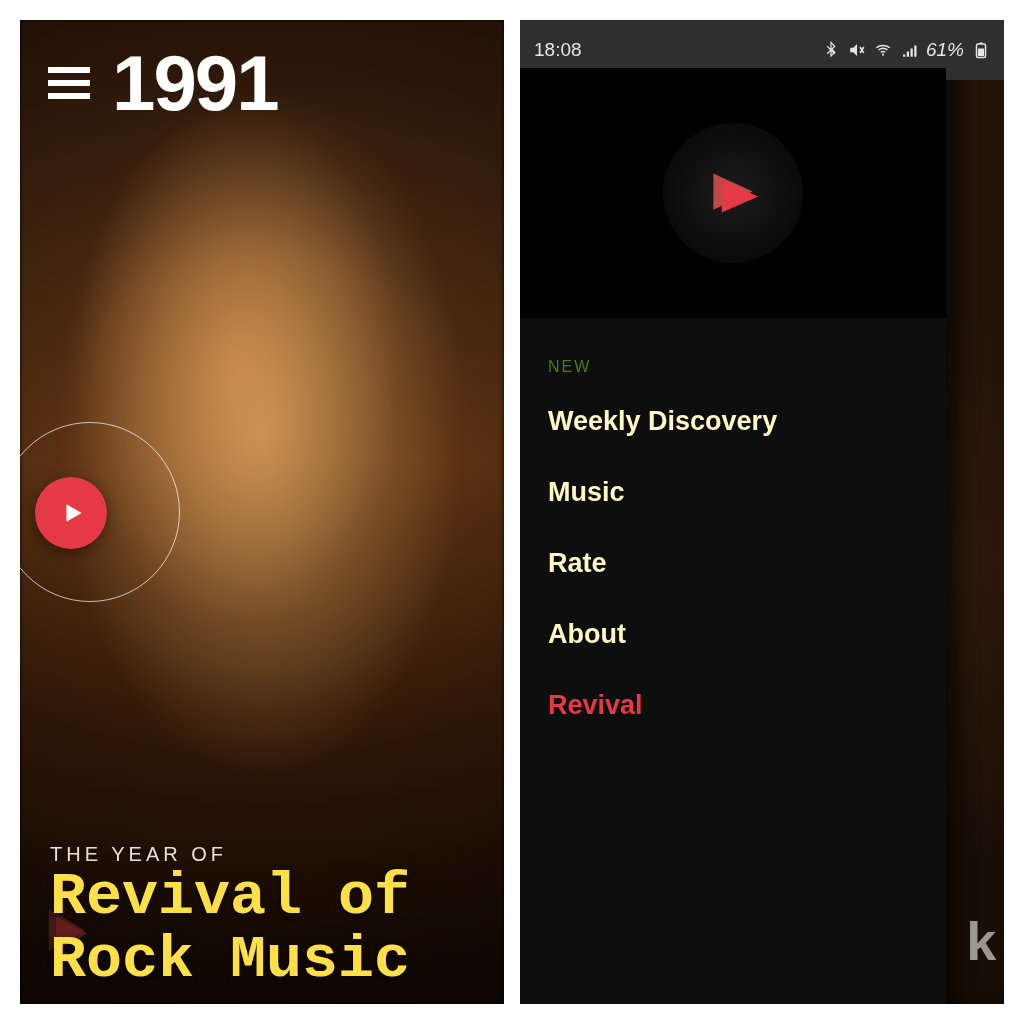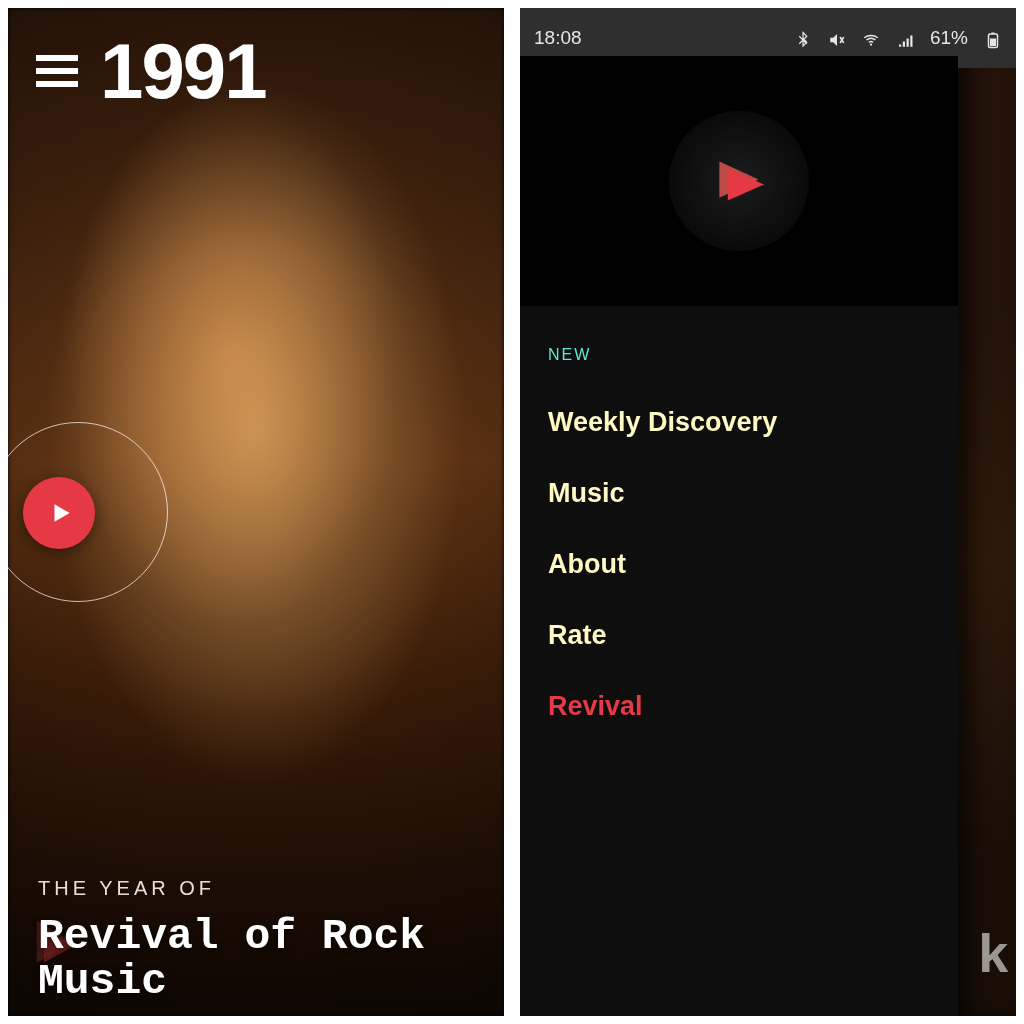--- a/index.html
+++ b/index.html
@@ -1,17 +1,17 @@
 <!DOCTYPE html>
 <html><head>
 <meta charset="utf-8">
 <style>
   * { box-sizing: border-box; margin: 0; padding: 0; }
   html, body { width: 1024px; height: 1024px; background: #fff; font-family: 'Segoe UI', Arial, sans-serif; overflow: hidden; }
-  .wrap { display: flex; width: 1024px; height: 1024px; gap: 16px; padding: 8px; background: #fff; }
+  .wrap { display: flex; width: 1024px; height: 1024px; gap: 16px; padding: 20px; background: #fff; }
   .pane { position: relative; flex: 1; height: 100%; overflow: hidden; background: #000; }
 
   
   .left-bg {
     position: absolute; inset: 0;
     background:
       radial-gradient(ellipse 60% 50% at 50% 42%, rgba(255,200,120,0.55), rgba(120,60,20,0) 70%),
       radial-gradient(ellipse 45% 35% at 45% 35%, rgba(255,160,80,0.45), rgba(0,0,0,0) 75%),
       linear-gradient(180deg, #3a1e0c 0%, #4a2810 25%, #5a3012 45%, #3a1c08 70%, #1a0c04 100%);
     filter: blur(2px);
@@ -41,25 +41,25 @@
   .play-btn {
     position: absolute; left: 35px; top: 55px; width: 72px; height: 72px; border-radius: 50%;
     background: #e63946; display: flex; align-items: center; justify-content: center; cursor: pointer;
     box-shadow: 0 4px 14px rgba(0,0,0,0.4);
   }
   .play-btn svg { width: 26px; height: 26px; fill: #fff; margin-left: 4px; }
   .bottom-text {
     position: absolute; left: 30px; bottom: 12px; right: 20px; color: #fff;
   }
   .eyebrow {
-    font-size: 20px; letter-spacing: 4px; font-weight: 500; color: #e8e0d8; margin-bottom: 14px;
+    font-size: 20px; letter-spacing: 4px; font-weight: 500; color: #e8e0d8; 
   }
   .headline {
     font-family: 'Courier New', Courier, monospace;
-    font-weight: 900; font-size: 43px; line-height: 1.05; color: #ffffff;
+    font-weight: 900; font-size: 60px; line-height: 1.05; color: #fde047;
     text-shadow: 0 2px 6px rgba(0,0,0,0.5);
   }
   .ghost-play {
     position: absolute; left: 18px; bottom: 40px; opacity: 0.45;
   }
   .ghost-play svg { width: 60px; height: 60px; }
 
   
   .right-bg {
     position: absolute; inset: 0;
@@ -75,41 +75,41 @@
   .peek-letter {
     position: absolute; right: 6px; bottom: 28px; color: #9a9890; font-family: 'Courier New', monospace;
     font-size: 54px; font-weight: 900;
   }
   .statusbar {
     position: absolute; top: 0; left: 0; right: 0; height: 60px;
     background: #2f2f2f; color: #e6e6e6; display: flex; align-items: center; justify-content: space-between;
     padding: 0 14px; font-size: 19px; font-weight: 500;
   }
   .status-left { display: flex; align-items: center; gap: 10px; }
-  .status-right { display: flex; align-items: flex-end; gap: 16px; }
+  .status-right { display: flex; align-items: center; gap: 8px; font-style: italic; }
   .status-right svg { width: 18px; height: 18px; fill: #e6e6e6; }
   .logo-zone {
     position: absolute; top: 48px; left: 0; right: 58px; height: 250px;
     display: flex; align-items: center; justify-content: center;
     background: #000;
   }
   .logo-circle {
     width: 140px; height: 140px; border-radius: 50%;
     background: radial-gradient(circle at 50% 50%, #1c1c1c 0%, #0a0a0a 70%);
     display: flex; align-items: center; justify-content: center;
   }
   .logo-circle svg { width: 70px; height: 70px; }
   .logo-tri1 { fill: #d9534f; opacity: 0.85; }
   .logo-tri2 { fill: #e63946; }
   .menu {
     position: absolute; top: 298px; left: 0; right: 58px; bottom: 0;
     background: #0e0e0e; padding: 40px 28px;
   }
   .menu-tag {
-    font-size: 16px; letter-spacing: 2px; color: #5eead4; margin-bottom: 23px; font-weight: 500;
+    font-size: 16px; letter-spacing: 2px; color: #4d7c0f; margin-bottom: 10px; font-weight: 500;
   }
   .menu-item {
     font-size: 27px; font-weight: 700; color: #fef9c3; padding: 20px 0; cursor: pointer;
   }
   .menu-item.accent { color: #e63946; }
 </style>
 </head>
 <body>
 
 <div class="wrap">
@@ -193,19 +193,19 @@
           <path class="logo-tri1" d="M22 22 L78 48 L22 74 Z"></path>
           <path class="logo-tri2" d="M34 32 L86 55 L34 78 Z"></path>
         </svg>
       </div>
     </div>
 
     <div class="menu">
       <div class="menu-tag">NEW</div>
       <div class="menu-item">Weekly Discovery</div>
       <div class="menu-item">Music</div>
+      <div class="menu-item">Rate</div>
       <div class="menu-item">About</div>
-      <div class="menu-item">Rate</div>
       <div class="menu-item accent">Revival</div>
     </div>
   </div>
 
 </div>
 
 </body></html>

